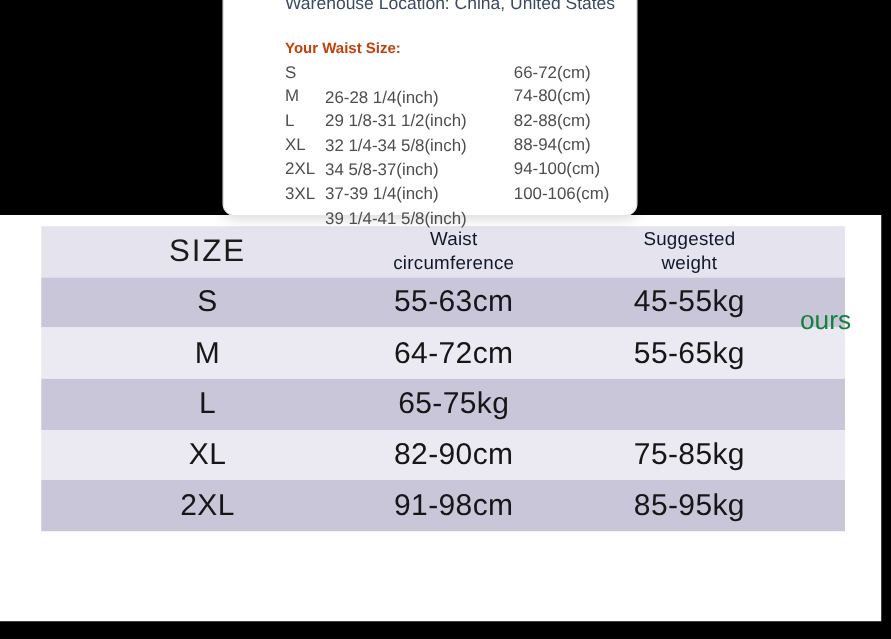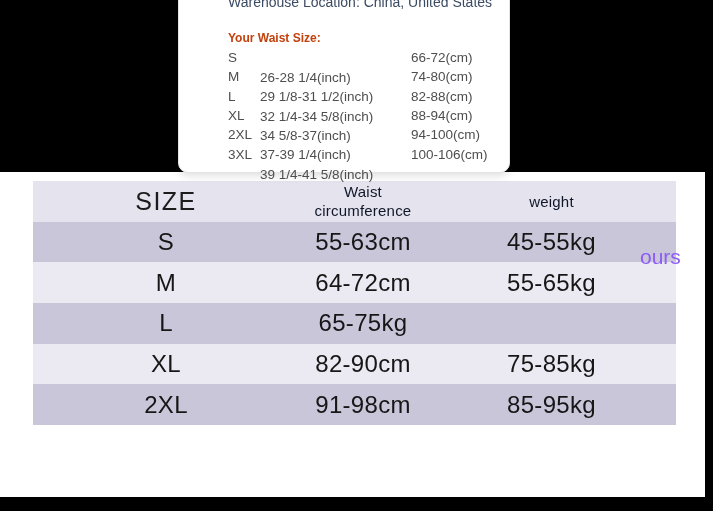--- a/index.html
+++ b/index.html
@@ -59,21 +59,21 @@
     line-height:1;
   }
   .t-header .h-size{font-size:25px;letter-spacing:1.5px;color:#1b1b1b;}
   .h-two-line{
     font-size:15px;line-height:19px;letter-spacing:0.2px;color:#0f172a;
   }
   .h-two-line span{display:block;}
   
   .ours-label{
     position:absolute;left:640px;top:244px;
-    font-size:21px;line-height:26px;color:#8b5cf6;
+    font-size:21px;line-height:26px;color:#15803d;
     z-index:4;
   }
 </style>
 </head>
 <body>
 
 <div class="page">
 
   <div class="main-area"></div>
 
@@ -115,20 +115,21 @@
   </div>
 
   <div class="size-table">
     <div class="t-row t-header">
       <div class="t-cell h-size">SIZE</div>
       <div class="t-cell h-two-line">
         <span>Waist</span>
         <span>circumference</span>
       </div>
       <div class="t-cell h-two-line">
+        <span>Suggested</span>
         <span>weight</span>
       </div>
     </div>
 
     <div class="t-row row-dark">
       <div class="t-cell">S</div>
       <div class="t-cell">55-63cm</div>
       <div class="t-cell">45-55kg</div>
     </div>
     <div class="t-row row-light">

